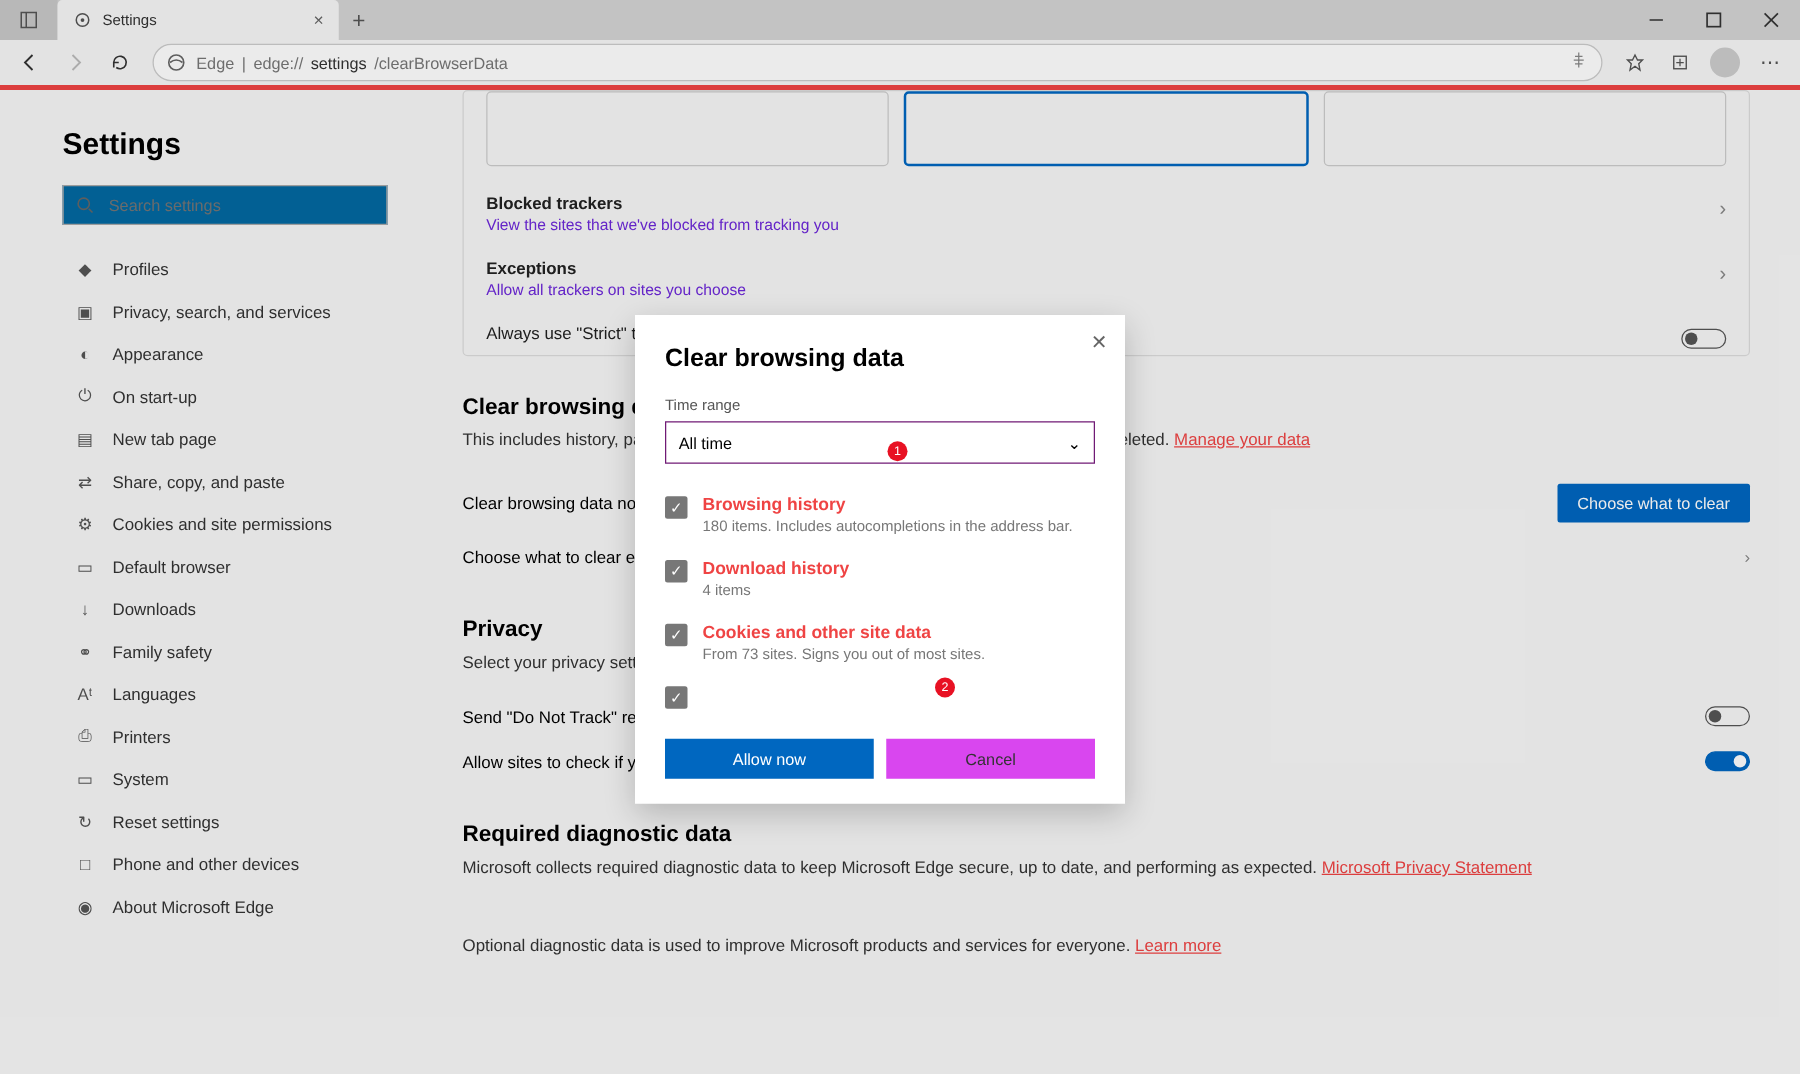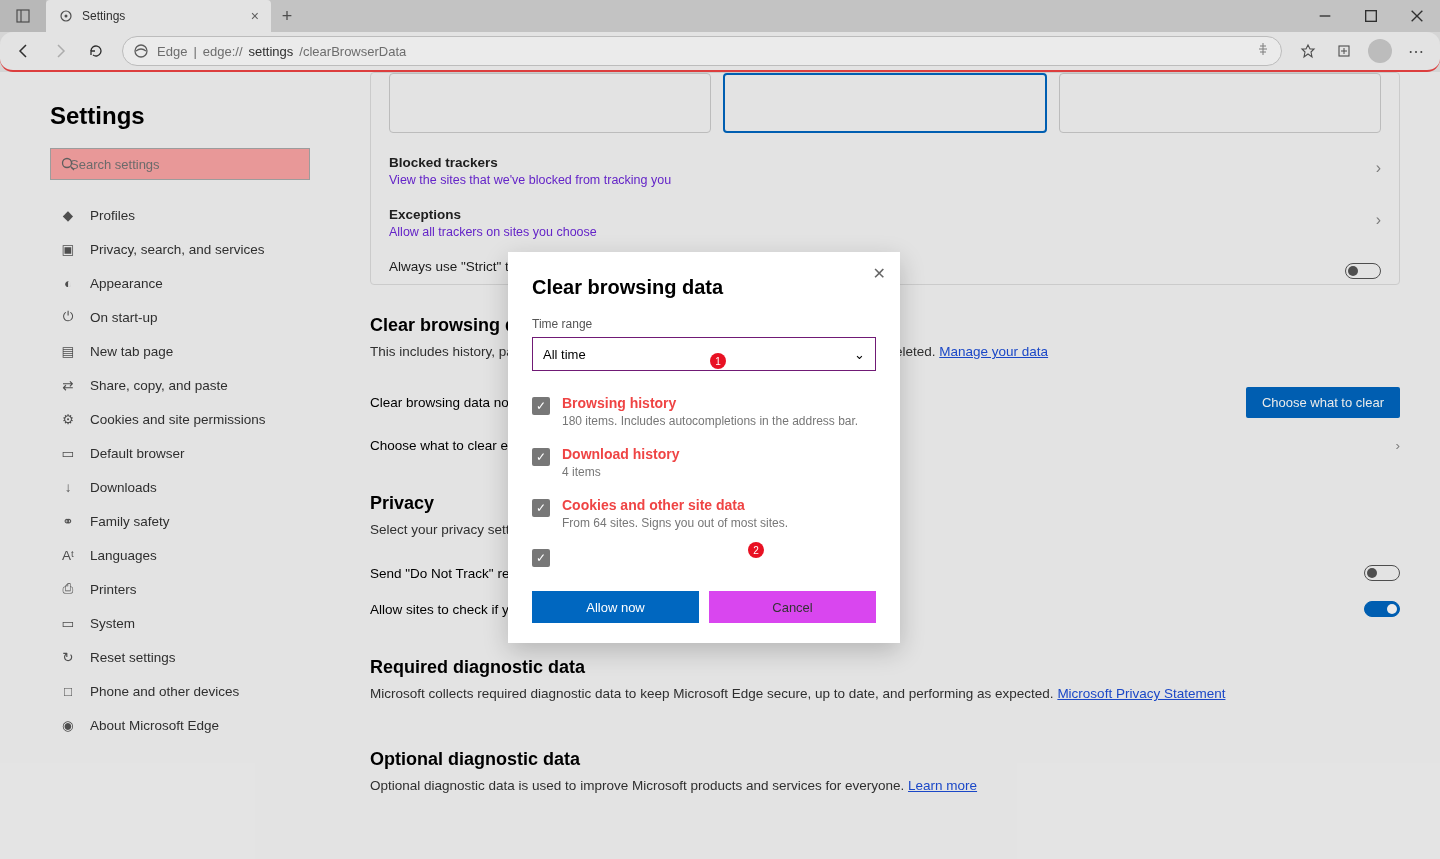--- a/index.html
+++ b/index.html
@@ -9,36 +9,36 @@
 .titlebar { height: 32px; background: #d4d4d4; display: flex; align-items: center; }
 .tab-button { width: 46px; height: 32px; display: flex; align-items: center; justify-content: center; background: #c8c8c8; }
 .tab { height: 32px; background: #f7f7f7; display: flex; align-items: center; padding: 0 12px; gap: 8px; border-radius: 4px 4px 0 0; width: 225px; }
 .tab-title { font-size: 12px; color: #333; flex: 1; }
 .tab-close { font-size: 14px; color: #666; cursor: pointer; }
 .newtab { width: 32px; height: 32px; display: flex; align-items: center; justify-content: center; color: #555; font-size: 18px; }
 .win-controls { margin-left: auto; display: flex; }
 .win-btn { width: 46px; height: 32px; display: flex; align-items: center; justify-content: center; font-size: 12px; color: #333; }
 
 
-.toolbar { height: 40px; background: #f7f7f7; display: flex; align-items: center; padding: 0 8px; gap: 4px; border-bottom: 2px solid #ef4444; border-radius: 13px; }
+.toolbar { height: 40px; background: #f7f7f7; display: flex; align-items: center; padding: 0 8px; gap: 4px; border-bottom: 4px solid #ef4444; }
 .nav-btn { width: 32px; height: 32px; display: flex; align-items: center; justify-content: center; color: #555; border-radius: 4px; }
 .nav-btn.disabled { color: #bbb; }
 .addressbar { flex: 1; height: 30px; background: #fff; border: 1px solid #ccc; border-radius: 15px; display: flex; align-items: center; padding: 0 10px; gap: 8px; margin: 0 6px; }
 .address-text { font-size: 13px; color: #666; display: flex; align-items: center; gap: 6px; }
 .addr-part { color: #777; }
 .addr-bold { color: #333; }
 .tool-icon { width: 32px; height: 32px; display: flex; align-items: center; justify-content: center; color: #555; }
 .avatar { width: 24px; height: 24px; border-radius: 50%; background: #ccc; }
 
 
 .content { display: flex; height: calc(859px - 72px); background: #f7f7f7; position: relative; }
 .sidebar { width: 330px; padding: 30px 20px 20px 50px; }
 .settings-title { font-size: 24px; font-weight: 600; margin-bottom: 18px; }
 .searchwrap { position: relative; margin-bottom: 18px; }
-.searchbox { width: 100%; height: 32px; border: 1px solid #aaa; padding: 0 10px 0 19px; font-size: 13px; background: #fca5a5; }
+.searchbox { width: 100%; height: 32px; border: 1px solid #aaa; padding: 0 10px 0 36px; font-size: 13px; background: #0369a1; }
 .search-icon { position: absolute; left: 10px; top: 8px; color: #666; }
 .nav-list { list-style: none; }
 .nav-item { display: flex; align-items: center; gap: 14px; padding: 9px 10px; font-size: 13.5px; color: #333; cursor: pointer; }
 .nav-item .icon { width: 16px; height: 16px; display: flex; align-items: center; justify-content: center; color: #555; }
 .nav-item.active { background: transparent; }
 
 
 .main { flex: 1; overflow-y: auto; padding: 0 40px 40px 40px; }
 .card-section { border: 1px solid #ddd; border-radius: 4px; padding: 0; margin-bottom: 30px; }
 .card-row { padding: 10px 18px; position: relative; }
@@ -48,21 +48,21 @@
 .tb { height: 60px; border: 1px solid #ccc; border-radius: 4px; flex: 1; }
 .tb.selected { border: 2px solid #0067c0; }
 .chev { position: absolute; right: 18px; top: 14px; color: #888; }
 .toggle { width: 36px; height: 16px; border: 1px solid #555; border-radius: 10px; position: absolute; right: 18px; top: 14px; display: flex; align-items: center; }
 .toggle-knob { width: 10px; height: 10px; background: #555; border-radius: 50%; margin-left: 2px; }
 .toggle.on { background: #0067c0; border-color: #0067c0; justify-content: flex-end; }
 .toggle.on .toggle-knob { background: #fff; margin-right: 2px; margin-left: 0; }
 
 .section-h2 { font-size: 18px; font-weight: 600; margin-bottom: 8px; }
 .section-desc { font-size: 13.5px; color: #333; margin-bottom: 18px; }
-.link { color: #1d4ed8; text-decoration: underline; cursor: pointer; }
+.link { color: #ef4444; text-decoration: underline; cursor: pointer; }
 .setting-row { display: flex; align-items: center; padding: 10px 0; font-size: 13.5px; position: relative; }
 .btn-primary { background: #0067c0; color: #fff; border: none; padding: 8px 16px; font-size: 13px; border-radius: 2px; margin-left: auto; cursor: pointer; }
 .chev-row { margin-left: auto; color: #888; }
 
 
 .overlay { position: absolute; inset: 0; background: rgba(0,0,0,0.08); }
 .dialog { position: absolute; left: 508px; top: 252px; width: 392px; background: #fff; box-shadow: 0 8px 24px rgba(0,0,0,0.2); }
 .dialog-inner { padding: 24px 24px 20px 24px; position: relative; }
 .dialog-close { position: absolute; right: 14px; top: 12px; font-size: 16px; color: #666; cursor: pointer; }
 .dialog-title { font-size: 20px; font-weight: 600; margin-bottom: 18px; }
@@ -305,21 +305,20 @@
       <div class="toggle on" style="position:static;margin-left:auto;">
           <div class="toggle-knob"></div>
         </div>
     </div>
 
     <div style="height:30px;"></div>
     <div class="section-h2">Required diagnostic data</div>
     <div class="section-desc"><span>Microsoft collects required diagnostic data to keep Microsoft Edge secure, up to date, and performing as expected. </span><a class="link">Microsoft Privacy Statement</a></div>
 
     <div style="height:30px;"></div>
-    <div class="section-h2">Optional diagnostic data</div>
     <div class="section-desc"><span>Optional diagnostic data is used to improve Microsoft products and services for everyone. </span><a class="link">Learn more</a></div>
   </div>
 </div>
 
 <div class="overlay"></div>
 <div class="dialog">
   <div class="dialog-inner">
     <span class="dialog-close">✕</span>
     <div class="dialog-title">Clear browsing data</div>
     <div class="dlg-label">Time range</div>
@@ -339,21 +338,21 @@
           <div class="cb">✓</div>
           <div class="ci-body">
             <div class="ci-title">Download history</div>
             <div class="ci-desc">4 items</div>
           </div>
         </div>
         <div class="check-item">
           <div class="cb">✓</div>
           <div class="ci-body">
             <div class="ci-title">Cookies and other site data</div>
-            <div class="ci-desc">From 64 sites. Signs you out of most sites.</div>
+            <div class="ci-desc">From 73 sites. Signs you out of most sites.</div>
           </div>
         </div>
         <div class="check-item">
           <div class="cb">✓</div>
         </div>
       </div>
     <div class="dlg-buttons">
       <button class="btn primary">Allow now</button>
       <button class="btn secondary">Cancel</button>
     </div>

